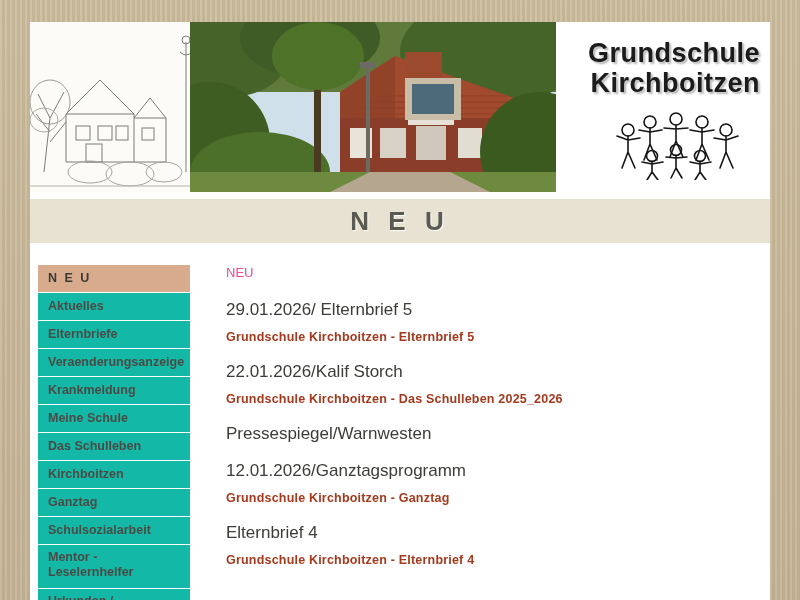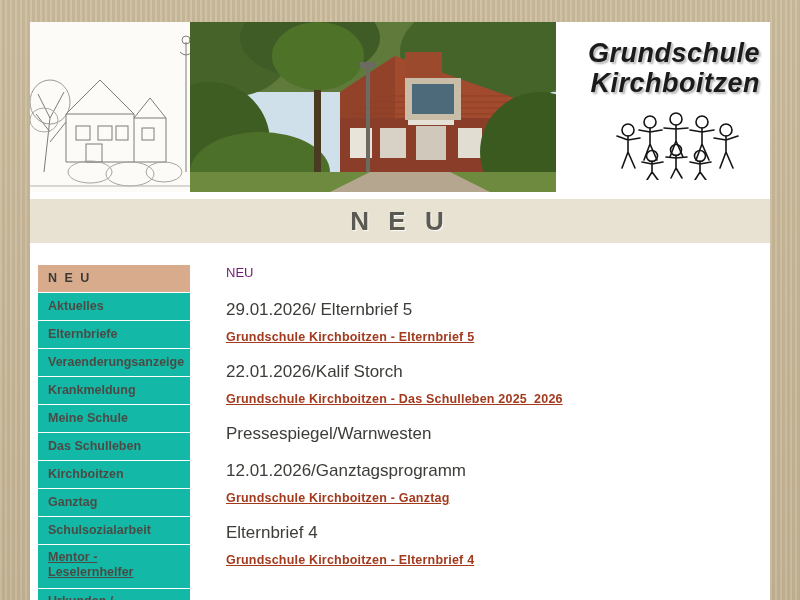--- a/index.html
+++ b/index.html
@@ -57,21 +57,20 @@
     width: 366px;
     height: 170px;
     overflow: hidden;
     position: relative;
   }
   .header-title-block {
     flex: 1;
     position: relative;
     background: #ffffff;
     padding-left: 10px;
-    font-style: italic;
   }
   .school-name {
     font-family: "Liberation Sans", sans-serif;
     font-weight: bold;
     font-size: 27px;
     line-height: 30px;
     letter-spacing: 0.5px;
     color: #1b1b1b;
     text-align: right;
     padding-right: 10px;
@@ -120,42 +119,41 @@
     color: #4b4b46;
     background: #14b8a6;
     border-bottom: 1px solid #ffffff;
     line-height: 15px;
   }
   .nav-item.active {
     background: #d9ab8d;
     color: #3a3a36;
     letter-spacing: 2px;
   }
-  .nav-item.two-line { padding-top: 5px; padding-bottom: 8px; text-decoration: underline; }
+  .nav-item.two-line { padding-top: 5px; padding-bottom: 8px; }
   .main {
     flex: 1;
     padding: 22px 20px 0 28px;
     background: #ffffff;
   }
   .main-heading {
     font-size: 13px;
-    color: #701a75;
+    color: #ec4899;
     margin-bottom: 20px;
   }
   .news-entry { margin-bottom: 17px; }
   .news-date {
     font-size: 17px;
     color: #3c3c38;
     margin-bottom: 7px;
   }
   .news-link {
     font-size: 12.5px;
     font-weight: bold;
     color: #a33a1e;
-    text-decoration: underline;
     letter-spacing: 0.2px;
     cursor: pointer;
     display: inline-block;
   }
 </style>
 </head>
 <body>
 
 <div id="page">
   <div id="frame-bg"></div>

